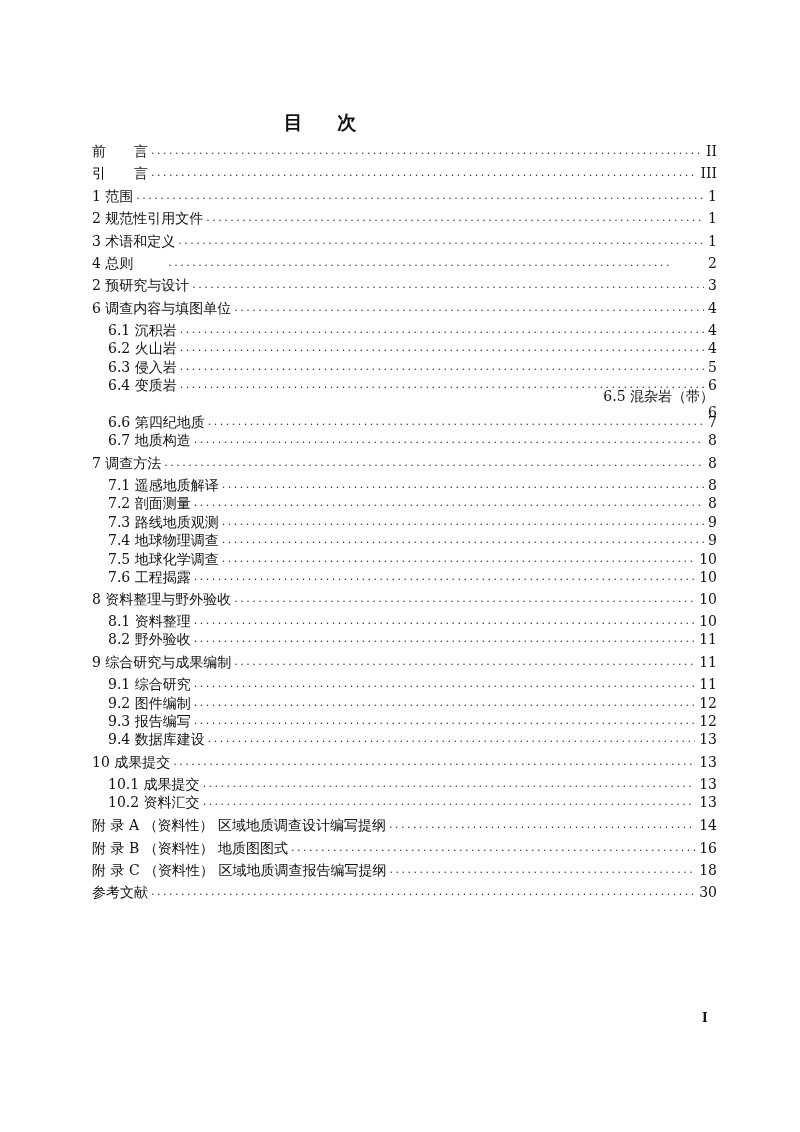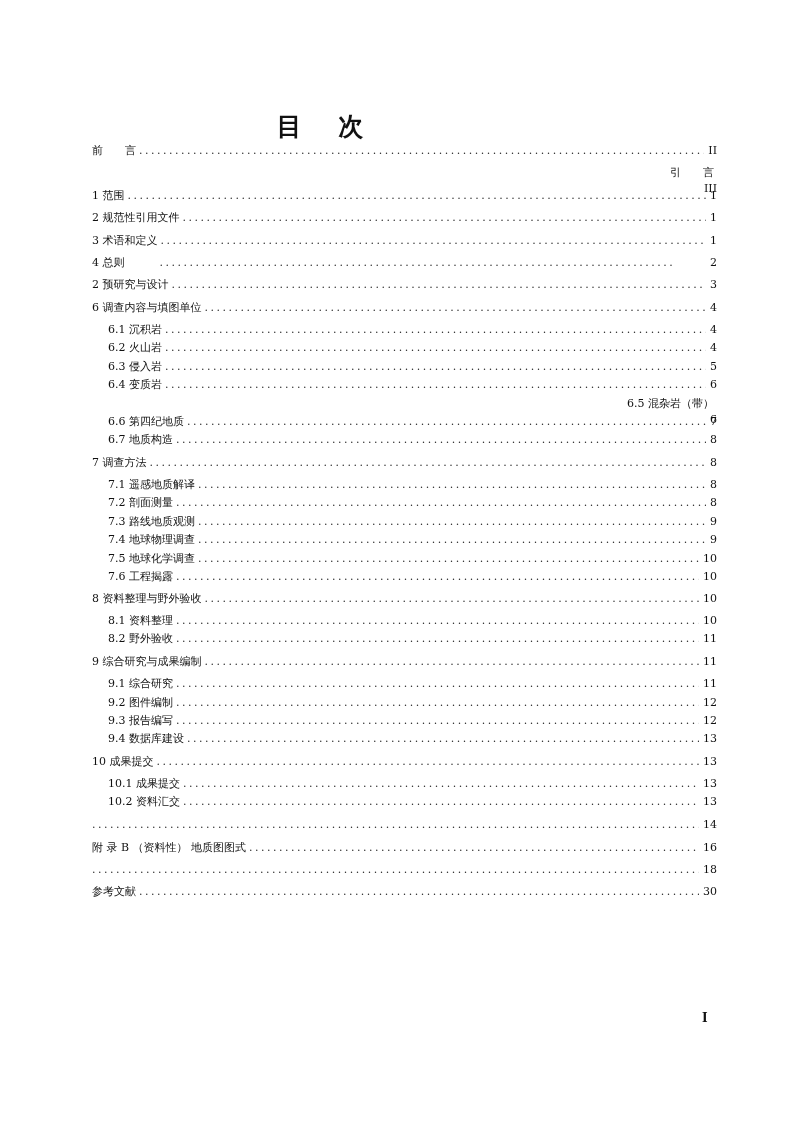--- a/index.html
+++ b/index.html
@@ -1,42 +1,42 @@
 <!DOCTYPE html>
 <html><head>
 <meta charset="utf-8">
 <style>
   html, body { margin: 0; padding: 0; background: #ffffff; }
   body { width: 800px; height: 1132px; position: relative; overflow: hidden;
          font-family: "DejaVu Serif", "Liberation Serif", serif; color: #111; }
   .title { position: absolute; top: 110px; left: 0; width: 640px; text-align: center;
-           font-family: "DejaVu Sans", "Liberation Sans", sans-serif; font-size: 25px; font-weight: bold;
+           font-family: "DejaVu Sans", "Liberation Sans", sans-serif; font-size: 19px; font-weight: bold;
            letter-spacing: 14px; padding-left: 14px; box-sizing: border-box; }
   .toc { position: absolute; left: 92px; width: 625px; top: 0; }
   .row { position: absolute; left: 0; width: 625px; height: 16px; display: flex; align-items: flex-end;
-         font-size: 11px; line-height: 16px; white-space: nowrap; }
+         font-size: 14px; line-height: 16px; white-space: nowrap; justify-content: center; }
   .row.l2 { padding-left: 16px; width: 609px; }
   .lbl { flex: 0 0 auto; padding-right: 3px; }
   .dots { flex: 1 1 auto; overflow: hidden; color: #333; letter-spacing: 2.5px; font-size: 11px; }
   .dots::before { content: "........................................................................................................................................................................................................"; }
   .pg { flex: 0 0 auto; padding-left: 4px; text-align: right; }
   .footer-page { position: absolute; left: 702px; top: 1011px; font-size: 12px; font-weight: bold; }
 </style>
 </head>
 <body>
 
 <div class="title">目 次</div>
 
 <div class="toc" id="toc">
     <div class="row" style="top: 143px;">
       <span class="lbl">前　　言</span>
       <span class="dots"></span>
       <span class="pg">II</span>
     </div>
-    <div class="row" style="top: 165px; flex-direction: column;">
+    <div class="row" style="top: 165px;">
       <span class="lbl">引　　言</span>
       <span class="dots"></span>
       <span class="pg">III</span>
     </div>
     <div class="row" style="top: 188px;">
       <span class="lbl">1 范围</span>
       <span class="dots"></span>
       <span class="pg">1</span>
     </div>
     <div class="row" style="top: 210px;">
@@ -183,29 +183,31 @@
       <span class="lbl">10.1 成果提交</span>
       <span class="dots"></span>
       <span class="pg">13</span>
     </div>
     <div class="row l2" style="top: 794px;">
       <span class="lbl">10.2 资料汇交</span>
       <span class="dots"></span>
       <span class="pg">13</span>
     </div>
     <div class="row" style="top: 817px;">
+      <span class="lbl">附 录 A （资料性） 区域地质调查设计编写提纲</span>
       <span class="dots"></span>
       <span class="pg">14</span>
     </div>
     <div class="row" style="top: 840px;">
       <span class="lbl">附 录 B （资料性） 地质图图式</span>
       <span class="dots"></span>
       <span class="pg">16</span>
     </div>
     <div class="row" style="top: 862px;">
+      <span class="lbl">附 录 C （资料性） 区域地质调查报告编写提纲</span>
       <span class="dots"></span>
       <span class="pg">18</span>
     </div>
     <div class="row" style="top: 884px;">
       <span class="lbl">参考文献</span>
       <span class="dots"></span>
       <span class="pg">30</span>
     </div>
   </div>
 

